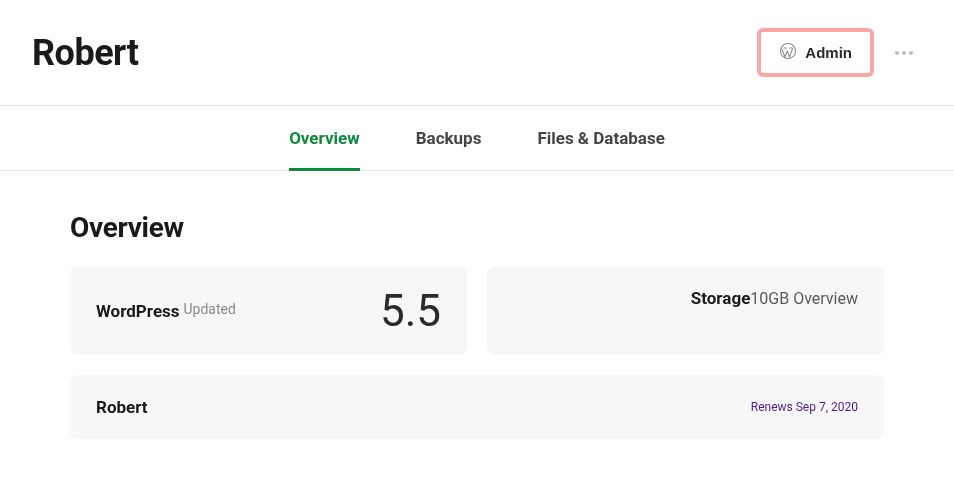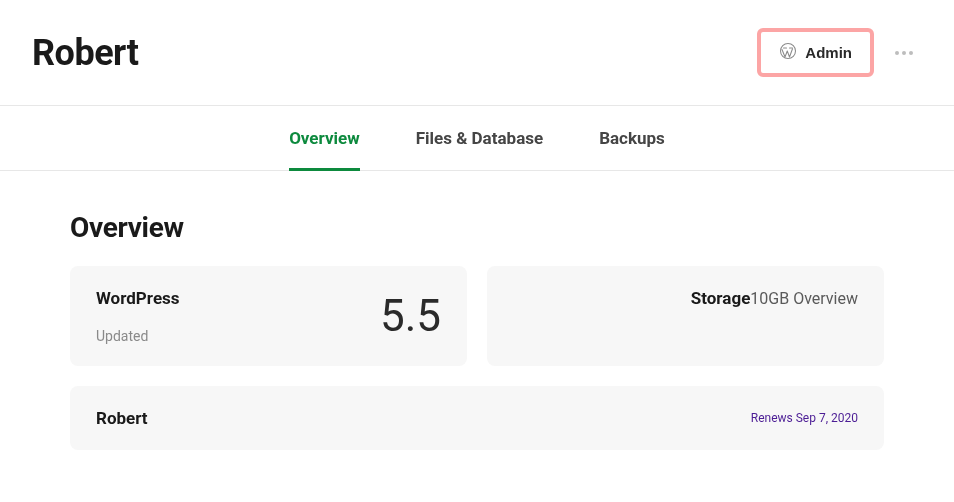--- a/index.html
+++ b/index.html
@@ -109,22 +109,22 @@
       padding: 22px 26px;
       flex: 1;
     }
     .card-wp {
       display: flex;
       justify-content: space-between;
       align-items: center;
     }
     .card-wp-left {
       display: flex;
-      flex-direction: column;
-      gap: 20px;
+      flex-direction: row;
+      gap: 4px;
     }
     .card-label {
       font-size: 17px;
       font-weight: 700;
       color: #1a1a1a;
     }
     .card-sublabel {
       font-size: 14px;
       color: #8a8a8a;
     }
@@ -194,22 +194,22 @@
         <circle cx="5" cy="12" r="2"></circle>
         <circle cx="12" cy="12" r="2"></circle>
         <circle cx="19" cy="12" r="2"></circle>
       </svg>
     </span>
   </div>
 </div>
 
 <div class="tabs">
   <div class="tab active">Overview</div>
+  <div class="tab">Backups</div>
   <div class="tab">Files &amp; Database</div>
-  <div class="tab">Backups</div>
 </div>
 
 <div class="content">
   <h2 class="section-title">Overview</h2>
 
   <div class="cards-row">
     <div class="card card-wp">
       <div class="card-wp-left">
         <div class="card-label">WordPress</div>
         <div class="card-sublabel">Updated</div>

